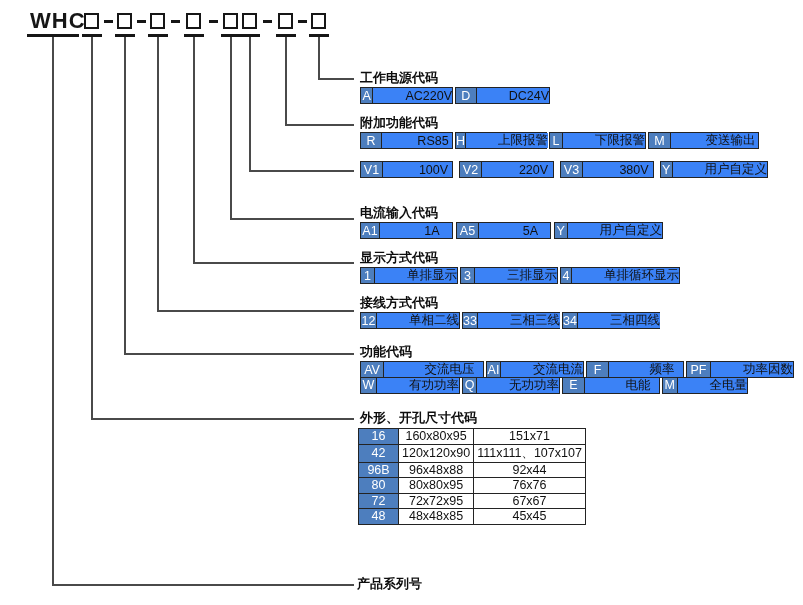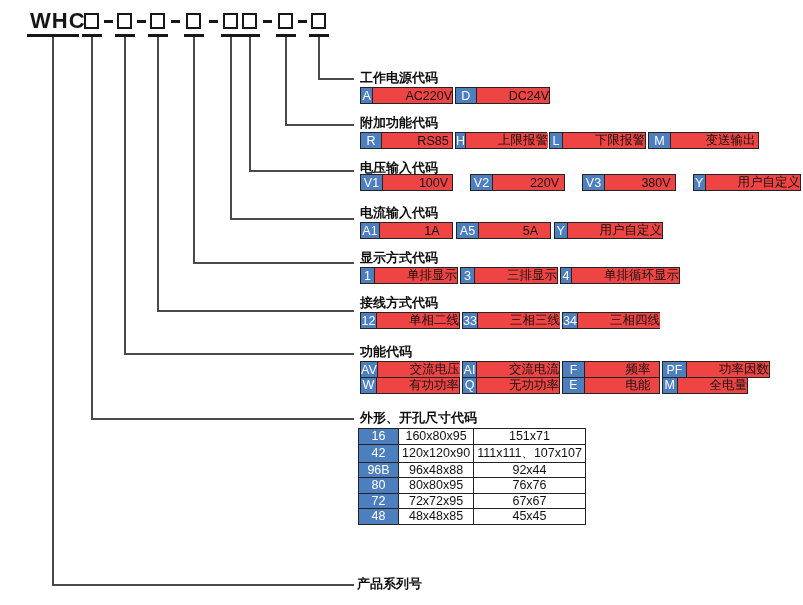--- a/index.html
+++ b/index.html
@@ -12,21 +12,21 @@
   .mtick{position:absolute;top:34px;height:3px;background:#161616;}
   .vl{position:absolute;width:2px;background:#4a4a4a;}
   .hl{position:absolute;height:2px;background:#4a4a4a;}
   .stitle{position:absolute;font-size:13px;font-weight:bold;line-height:14px;
           white-space:nowrap;color:#0d0d0d;}
   .crow{position:absolute;display:flex;gap:2px;}
   .grp{display:flex;border:1.5px solid #232323;height:17px;box-sizing:border-box;background:#fff;}
   .code{background:#4D7EBE;color:#ffffff;border-right:1.5px solid #232323;display:flex;
         align-items:center;justify-content:center;font-size:12.5px;box-sizing:border-box;height:100%;}
   .val{display:flex;align-items:center;justify-content:center;font-size:12.5px;
-       flex:1;background:#ef4444;white-space:nowrap;padding-left:32px;}
+       flex:1;background:#3b82f6;white-space:nowrap;padding-left:32px;}
   table.sz{position:absolute;left:358px;top:428px;border-collapse:collapse;font-size:12.5px;}
   table.sz td{border:1.4px solid #232323;text-align:center;padding:0 3px;height:14.5px;
               white-space:nowrap;}
   table.sz td.cc{background:#4D7EBE;color:#ffffff;width:33px;}
   table.sz td.c2{width:96px;} table.sz td.c3{width:138px;}
 </style>
 </head>
 <body>
 
 <div class="canvas">
@@ -102,21 +102,21 @@
       <div class="code" style="width:21px">L</div>
       <div class="val">下限报警</div>
       </div>
     <div class="grp" style="width:111px">
       <div class="code" style="width:22px">M</div>
       <div class="val">变送输出</div>
       </div>
   </div>
 
   <div class="stitle" style="left:360px;top:161px">电压输入代码</div>
-  <div class="crow" style="left:360px;top:174px;gap:17px">
+  <div class="crow" style="left:360px;top:161px;gap:6px">
     <div class="grp" style="width:93px">
       <div class="code" style="width:22px">V1</div>
       <div class="val">100V</div>
       </div>
     <div class="grp" style="width:95px">
       <div class="code" style="width:22px">V2</div>
       <div class="val">220V</div>
       </div>
     <div class="grp" style="width:94px">
       <div class="code" style="width:22px">V3</div>
@@ -171,21 +171,21 @@
       <div class="val">三相三线</div>
       </div>
     <div class="grp" style="width:98px">
       <div class="code" style="width:23px">34</div>
       <div class="val">三相四线</div>
       </div>
   </div>
 
   <div class="stitle" style="left:360px;top:345px">功能代码</div>
   <div class="crow" style="left:360px;top:361px">
-    <div class="grp" style="width:100px">
+    <div class="grp" style="width:124px">
       <div class="code" style="width:23px">AV</div>
       <div class="val">交流电压</div>
       </div>
     <div class="grp" style="width:98px">
       <div class="code" style="width:22px">AI</div>
       <div class="val">交流电流</div>
       </div>
     <div class="grp" style="width:98px">
       <div class="code" style="width:22px">F</div>
       <div class="val">频率</div>

